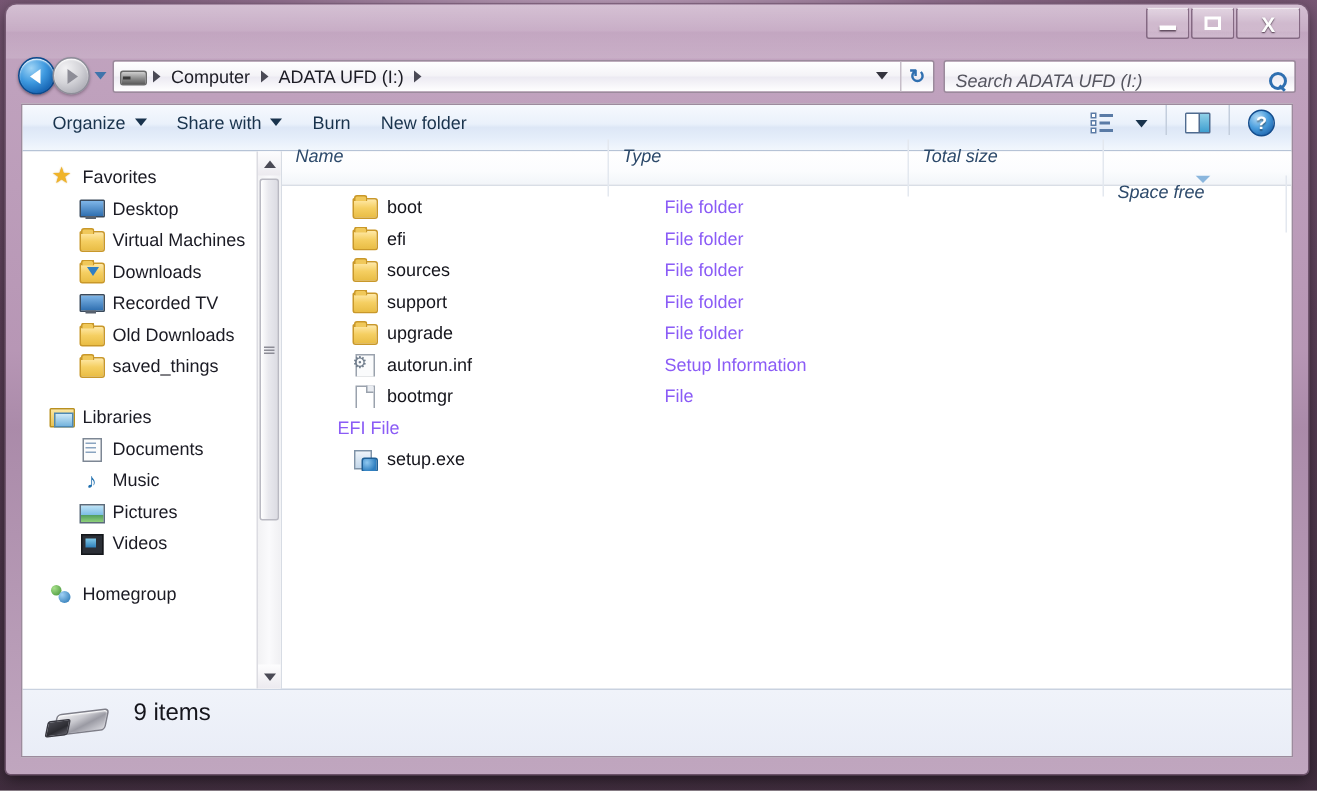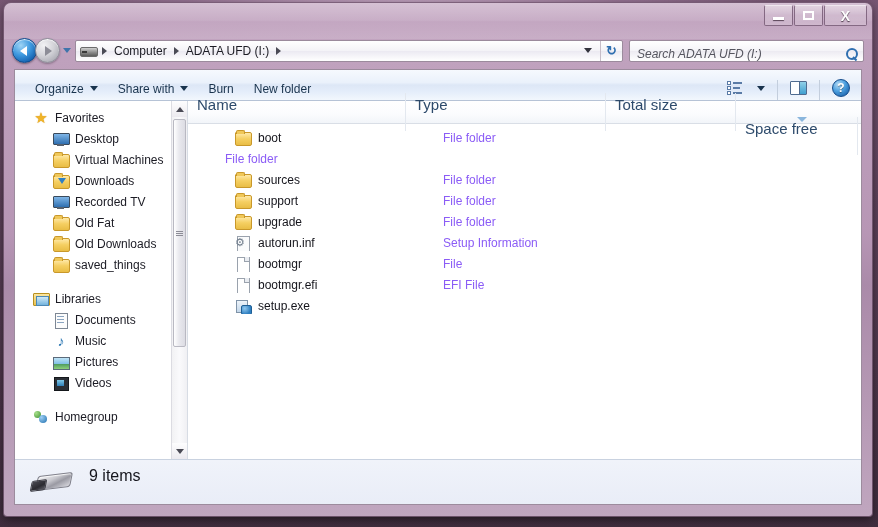--- a/index.html
+++ b/index.html
@@ -273,21 +273,21 @@
     flex-direction: column;
     overflow: hidden;
   }
 
   
   #commandbar {
     height: 31px;
     background: linear-gradient(180deg, #f6f9fe 0%, #eaf1fb 42%, #dde7f6 50%, #e4edfa 72%, #f2f7fd 100%);
     border-bottom: 1px solid #b6c3d6;
     display: flex;
-    align-items: flex-end;
+    align-items: flex-start;
     padding: 0 4px 0 10px;
     flex: 0 0 auto;
   }
   .cmdbtn {
     display: flex;
     align-items: center;
     gap: 6px;
     height: 23px;
     padding: 0 9px;
     font-size: 12px;
@@ -609,30 +609,31 @@
   #colheader {
     height: 23px;
     background: linear-gradient(180deg, #ffffff 0%, #fbfcfe 60%, #f2f5f9 100%);
     border-bottom: 1px solid #d9dee6;
     display: flex;
     align-items: center;
     flex: 0 0 auto;
     position: relative;
   }
   .col {
-    font-size: 15px;
+    font-size: 12px;
     color: #2d4a6b;
     padding-left: 9px;
     height: 38px;
     line-height: 23px;
     border-right: 1px solid #e3e8ef;
     white-space: nowrap;
     overflow: hidden;
     position: relative;
     cursor: default;
+    font-style: italic;
   }
   .col.name  { width: 218px; flex: 0 0 auto; }
   .col.type  { width: 200px; flex: 0 0 auto; }
   .col.total { width: 130px; flex: 0 0 auto; }
   .col.free  { width: 122px; flex: 0 0 auto; margin-top: 48px; }
   .col.pad   { flex: 1 1 auto; border-right: none; }
   .sortmark {
     position: absolute;
     left: 50%;
     top: 0px;
@@ -903,24 +904,20 @@
                 <i class="dl"></i>
               </span>
             <span>Downloads</span>
           </div>
           <div class="navitem child">
             <span class="ico monitor"></span>
             <span>Recorded TV</span>
           </div>
           <div class="navitem child">
             <span class="ico folder"></span>
-            <span>Old Fat</span>
-          </div>
-          <div class="navitem child">
-            <span class="ico folder"></span>
             <span>Old Downloads</span>
           </div>
           <div class="navitem child">
             <span class="ico folder"></span>
             <span>saved_things</span>
           </div>
 
           <div class="navgap"></div>
 
           <div class="navitem root">
@@ -996,20 +993,24 @@
             <div class="cell-name">
               <span class="fico folder ico"></span>
               <span>boot</span>
             </div>
             <div class="cell-type">File folder</div>
             <div class="cell-total"></div>
             <div class="cell-free"></div>
           </div>
 
           <div class="row">
+            <div class="cell-name">
+              <span class="fico folder ico"></span>
+              <span>efi</span>
+            </div>
             <div class="cell-type">File folder</div>
             <div class="cell-total"></div>
             <div class="cell-free"></div>
           </div>
 
           <div class="row">
             <div class="cell-name">
               <span class="fico folder ico"></span>
               <span>sources</span>
             </div>
@@ -1054,24 +1055,20 @@
             <div class="cell-name">
               <span class="fico page"></span>
               <span>bootmgr</span>
             </div>
             <div class="cell-type">File</div>
             <div class="cell-total"></div>
             <div class="cell-free"></div>
           </div>
 
           <div class="row">
-            <div class="cell-name">
-              <span class="fico page"></span>
-              <span>bootmgr.efi</span>
-            </div>
             <div class="cell-type">EFI File</div>
             <div class="cell-total"></div>
             <div class="cell-free"></div>
           </div>
 
           <div class="row">
             <div class="cell-name">
               <span class="fico app"></span>
               <span>setup.exe</span>
             </div>

